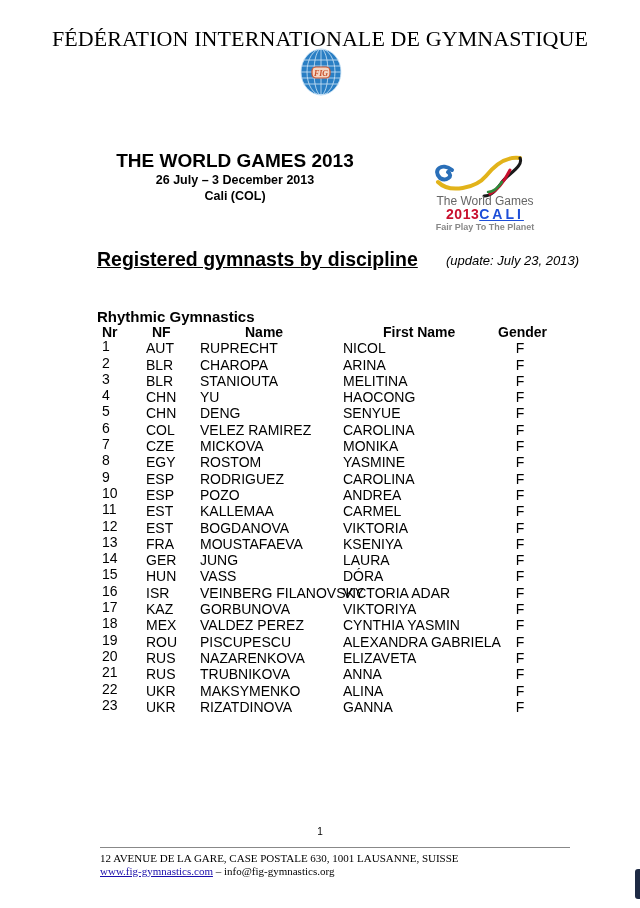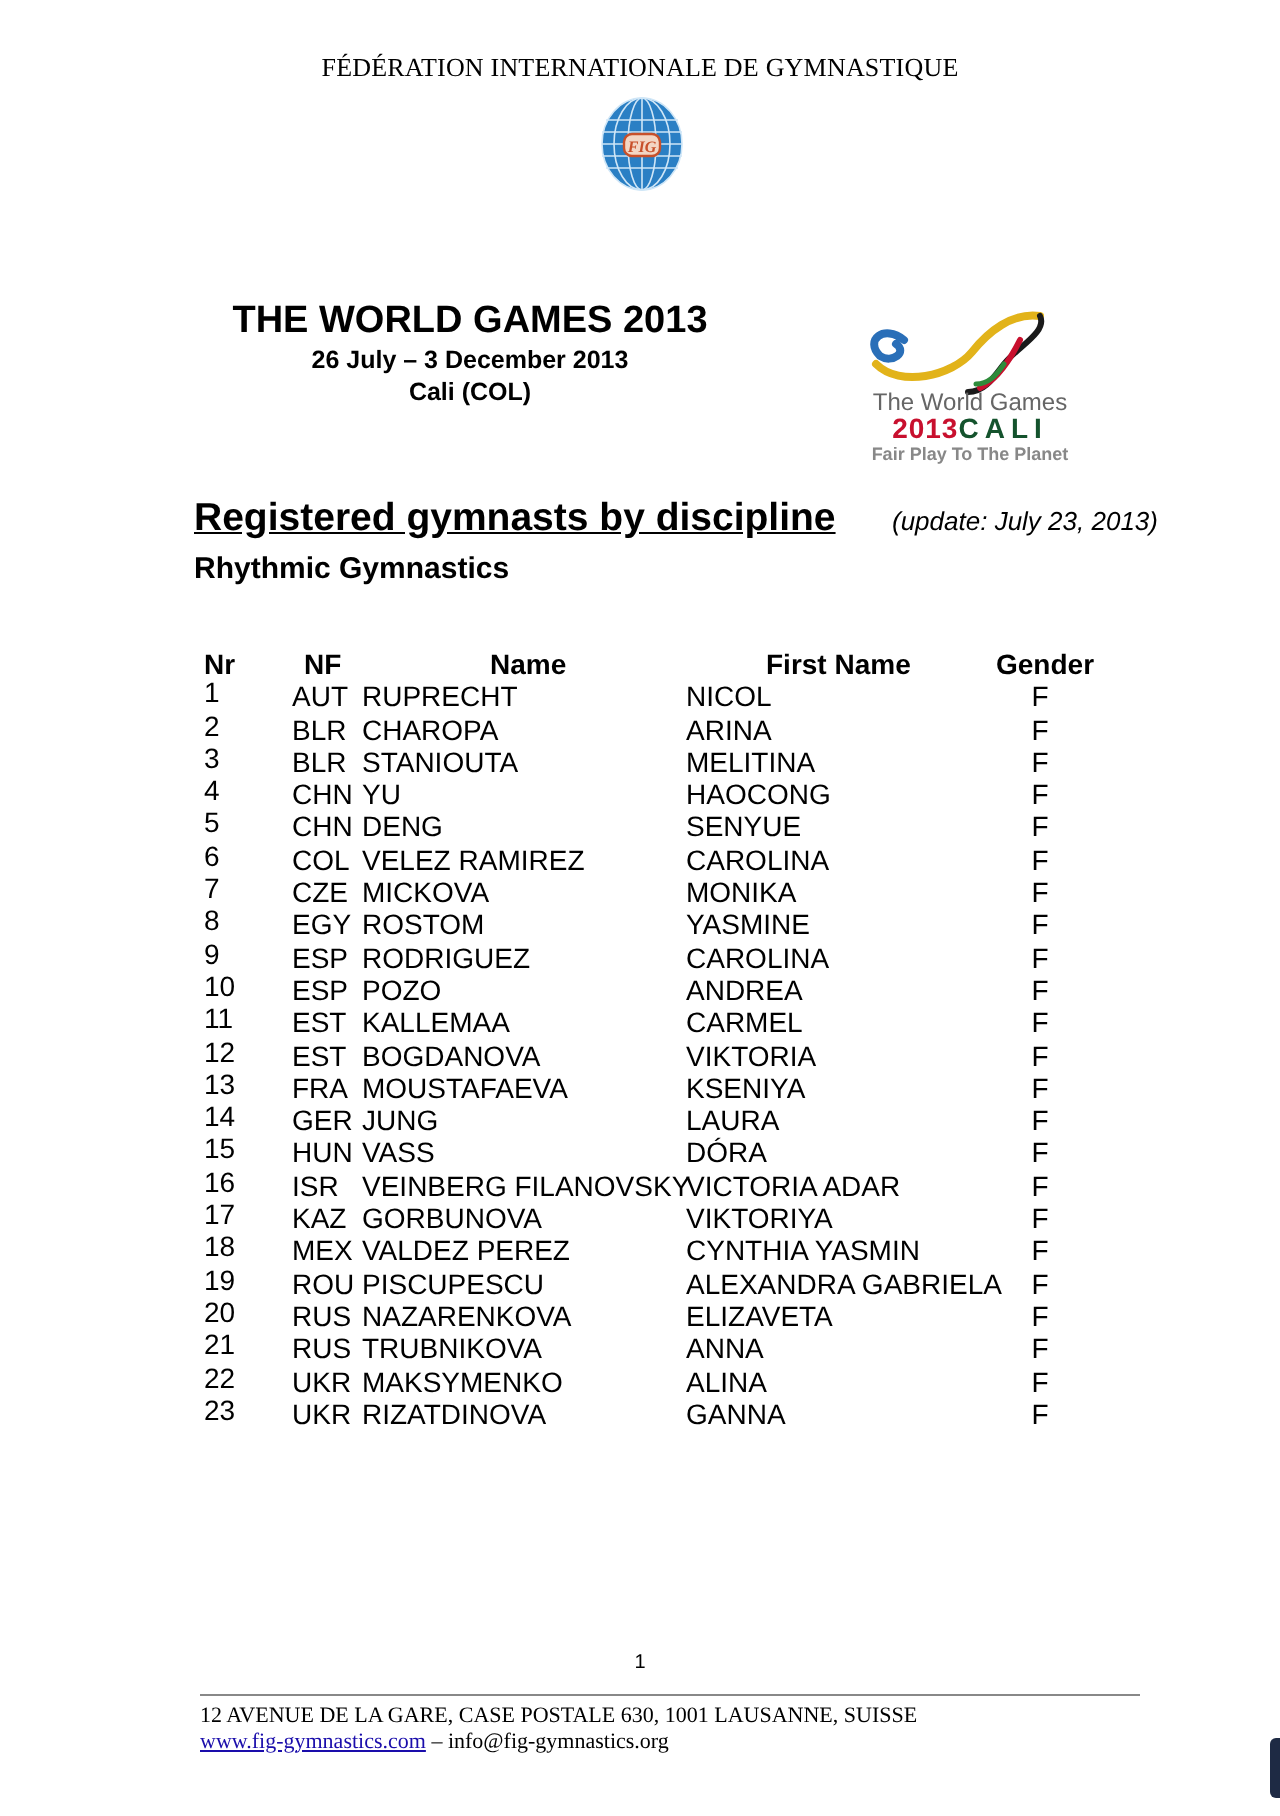--- a/index.html
+++ b/index.html
@@ -1,41 +1,41 @@
 <!DOCTYPE html>
 <html><head>
 <meta charset="utf-8">
 <style>
   html, body { margin:0; padding:0; background:#ffffff; }
   body { width:640px; height:908px; position:relative; overflow:hidden; color:#000; }
   .serif { font-family: "Liberation Serif", "DejaVu Serif", serif; }
   .sans { font-family: "Liberation Sans", "DejaVu Sans", sans-serif; }
 
-  .fed-title { position:absolute; top:26px; left:0; width:640px; text-align:center; font-size:13px; letter-spacing:0.1px; }
+  .fed-title { position:absolute; top:26px; left:0; width:640px; text-align:center; font-size:22px; letter-spacing:0.1px; }
   .fig-logo { position:absolute; top:48px; left:297px; width:48px; height:48px; }
 
   .event-block { position:absolute; top:150px; left:100px; width:270px; text-align:center; }
   .event-title { font-size:19px; font-weight:bold; line-height:22px; }
   .event-sub { font-size:12.5px; font-weight:bold; line-height:16px; }
 
   .wg-logo { position:absolute; top:148px; left:424px; width:120px; height:85px; }
   .wg-text1 { position:absolute; top:194px; left:425px; width:120px; font-size:12px; color:#666; text-align:center; }
   .wg-text2 { position:absolute; top:206px; left:425px; width:120px; font-size:14px; font-weight:bold; color:#c8102e; text-align:center; letter-spacing:0.5px; }
-  .wg-text2 .cali { color:#14532d; letter-spacing:3px; }
+  .wg-text2 .cali { color:#1d4ed8; letter-spacing:3px;text-decoration:underline; }
   .wg-text3 { position:absolute; top:222px; left:425px; width:120px; font-size:9px; font-weight:bold; color:#888; text-align:center; }
 
   .doc-heading { position:absolute; top:248px; left:97px; font-size:19.5px; font-weight:bold; text-decoration:underline; }
   .update-note { position:absolute; top:253px; left:446px; font-size:13px; font-style:italic; }
-  .discipline { position:absolute; top:276px; left:97px; font-size:15px; font-weight:bold; }
+  .discipline { position:absolute; top:308px; left:97px; font-size:15px; font-weight:bold; }
 
   .tbl { position:absolute; top:324px; left:0; width:640px; }
   .tbl-row { position:relative; height:16.3px; font-size:14px; }
   .c-nr { position:absolute; left:102px; }
   .c-nf { position:absolute; left:146px; }
-  .c-name { position:absolute; left:181px; }
+  .c-name { position:absolute; left:200px; }
   .c-first { position:absolute; left:343px; }
   .c-gender { position:absolute; left:498px; width:44px; text-align:center; }
   .hdr { font-weight:bold; }
   .hdr .c-nf { left:152px; }
   .hdr .c-name { left:245px; }
   .hdr .c-first { left:383px; }
   .data .c-nr { top:-2px; }
 
   .page-num { position:absolute; top:826px; left:0; width:640px; text-align:center; font-size:10px; }
   .footer-rule { position:absolute; top:847px; left:100px; width:470px; height:1px; background:#888; }

